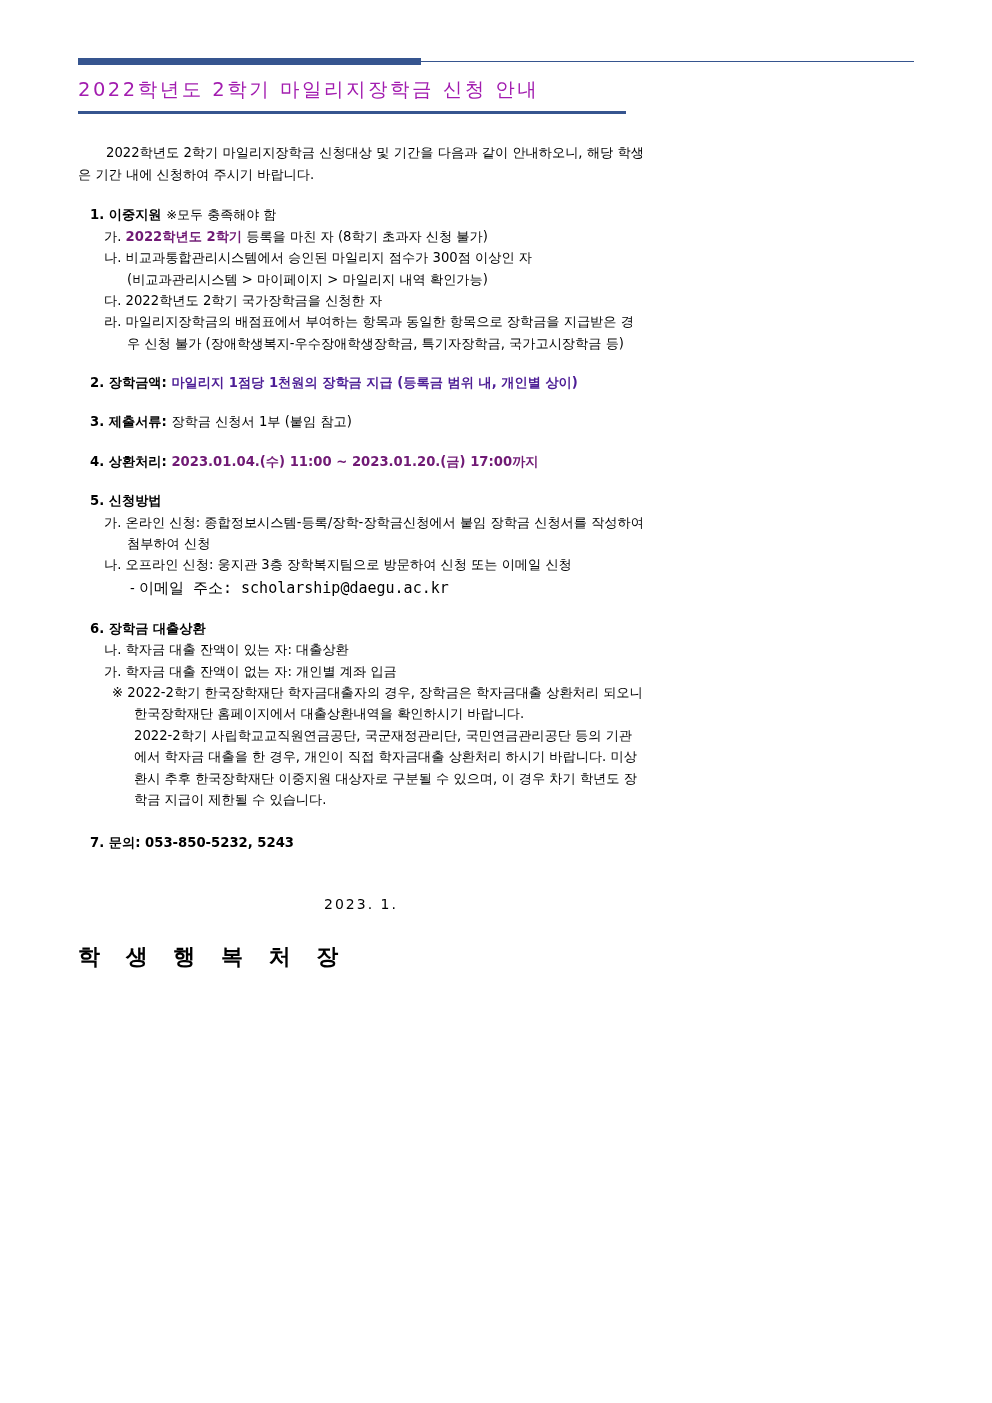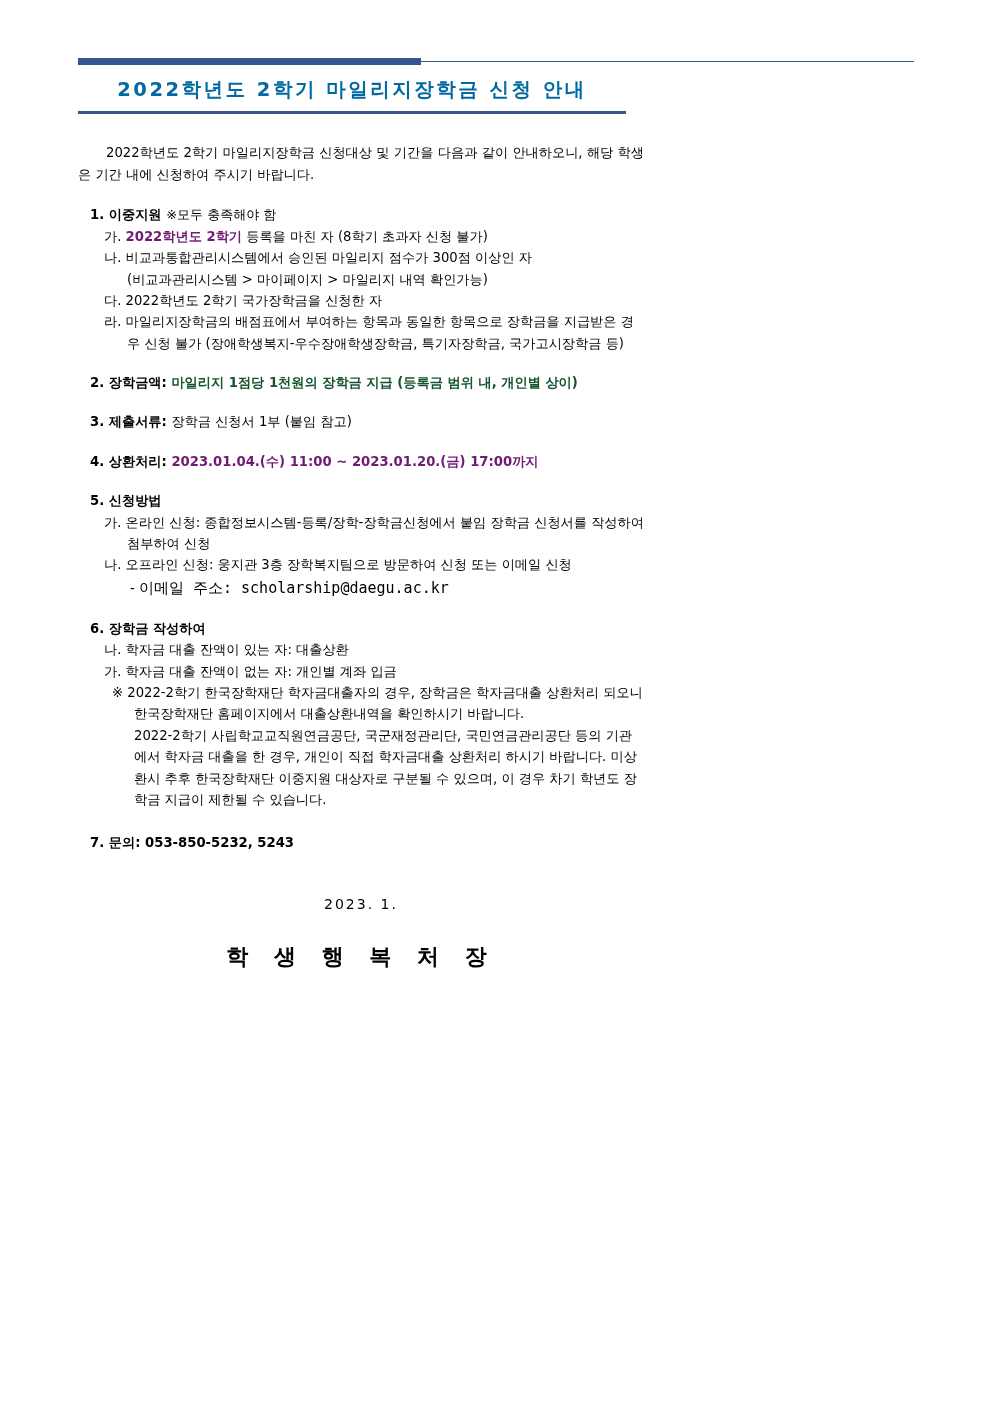--- a/index.html
+++ b/index.html
@@ -36,24 +36,23 @@
     background: #36558f;
     flex: 0 0 343px;
   }
   .title-thin-right {
     height: 1px;
     background: #36558f;
     flex: 1 1 auto;
   }
   .doc-title {
     font-size: 19.5px;
-    font-weight: bold;
+    font-weight: normal;
     letter-spacing: 2.5px;
-    color: #0369a1;
-    text-align: center;
+    color: #a21caf;
     padding: 11px 0 8px 0;
     width: 548px;
     font-family: "DejaVu Sans", "Liberation Sans", sans-serif;
   }
   .title-rule-bottom {
     height: 2.5px;
     background: #36558f;
     width: 548px;
   }
 
@@ -92,41 +91,40 @@
   }
   .hang2 {
     padding-left: 49px;
     text-indent: -24px;
   }
   .red {
     color: #701a75;
     font-weight: bold;
   }
   .blue {
-    color: #14532d;
+    color: #4c1d95;
     font-weight: bold;
   }
   .mono {
     font-family: "DejaVu Sans Mono", "Liberation Mono", monospace;
     font-size: 15px;
     margin-top: 48px;
   }
 
   
   .date-line {
     margin-top: 42px;
     text-align: center;
     width: 566px;
     margin-left: 78px;
     font-size: 14px;
     letter-spacing: 2px;
   }
   .signer {
     margin-top: 30px;
-    text-align: center;
     width: 566px;
     margin-left: 78px;
     font-size: 22px;
     font-weight: bold;
     letter-spacing: 9px;
   }
 </style>
 </head>
 <body>
 
@@ -209,21 +207,21 @@
       </div>
       <div class="hang" style="padding-left:66px;text-indent:-14px;">
         <span>-</span>
         <span class="mono">이메일 주소: scholarship@daegu.ac.kr</span>
       </div>
     </div>
 
     <div class="section">
       <div class="sec-head">
         <span>6.</span>
-        <span>장학금 작성하여</span>
+        <span>장학금 대출상환</span>
       </div>
       <div class="hang">
         <span>나.</span>
         <span>학자금 대출 잔액이 있는 자: 대출상환</span>
       </div>
       <div class="hang">
         <span>가.</span>
         <span>학자금 대출 잔액이 없는 자: 개인별 계좌 입금</span>
       </div>
       <div class="hang2" style="padding-left:56px;text-indent:-22px;">

